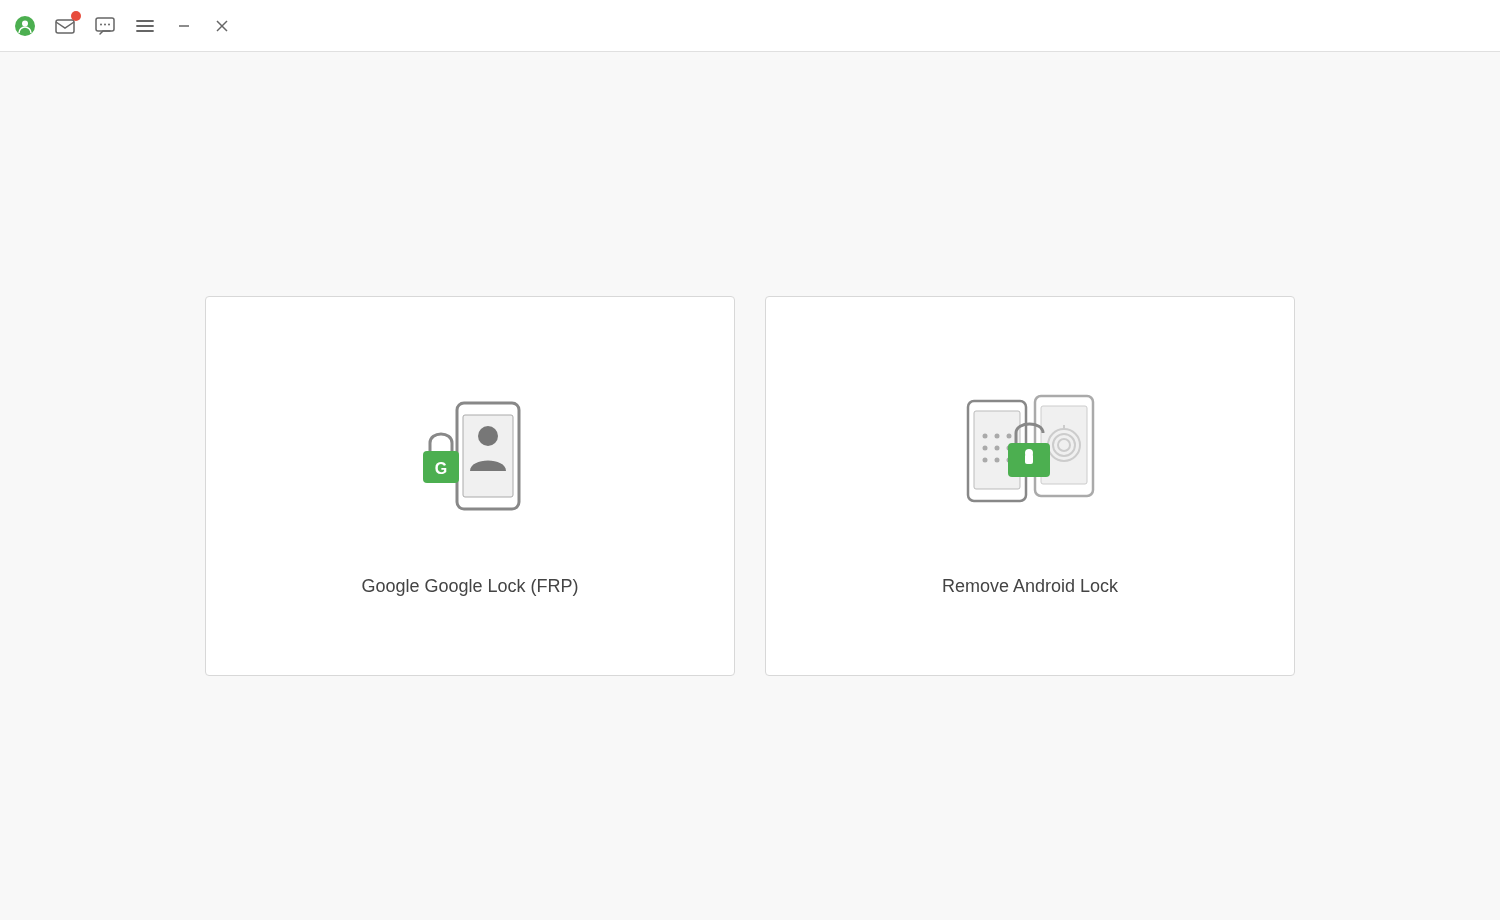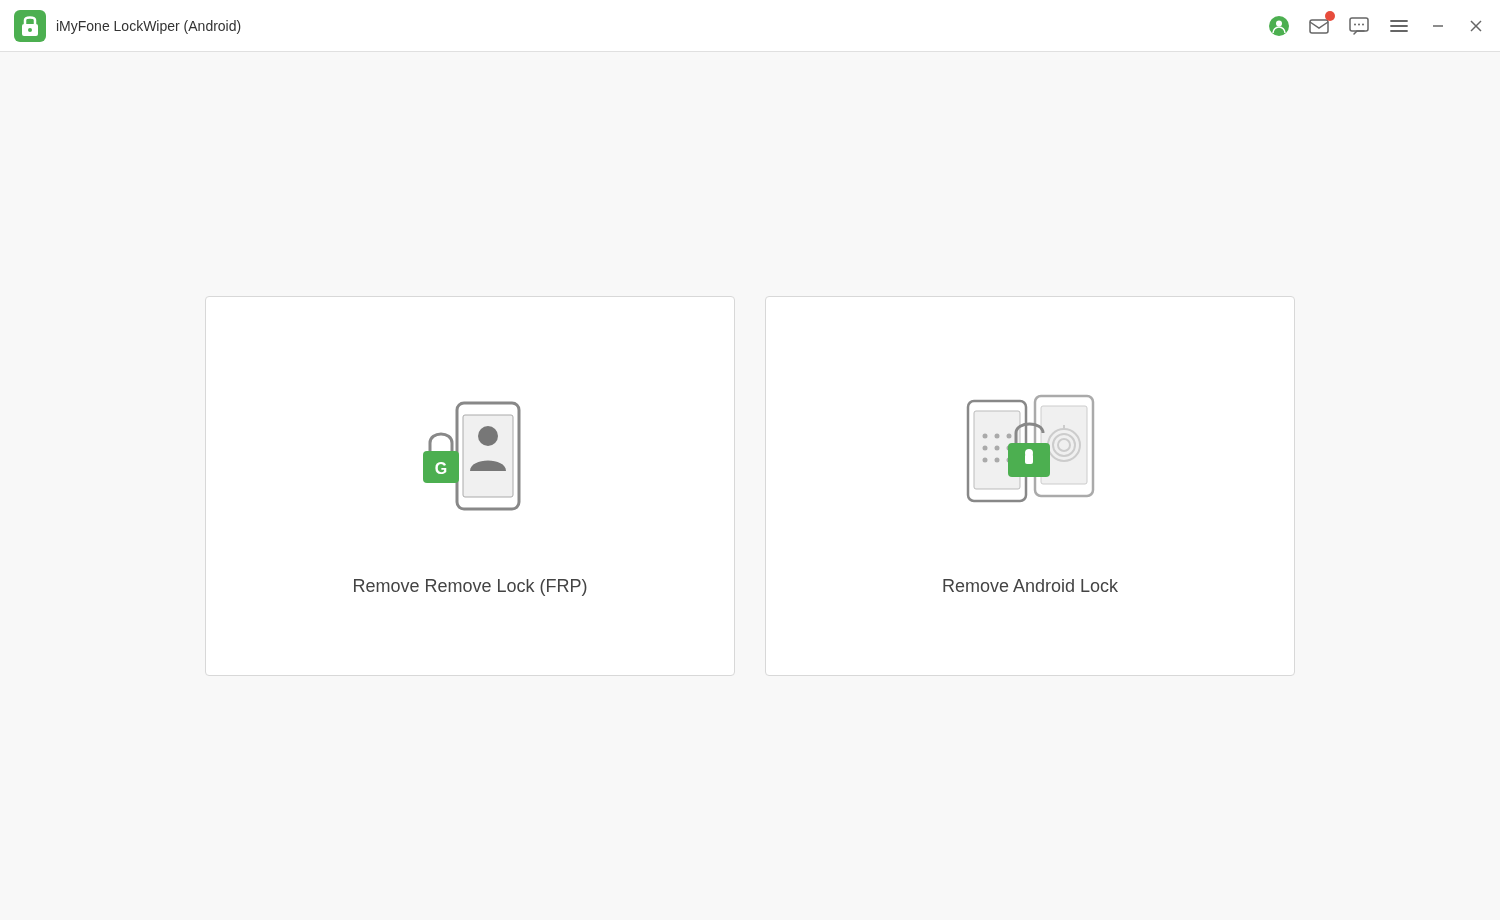--- a/index.html
+++ b/index.html
@@ -132,30 +132,20 @@
       font-size: 7px;
       display: flex;
       align-items: center;
       justify-content: center;
     }
   </style>
 </head>
 <body>
 
 <div class="titlebar">
-  <div class="titlebar-left">
-
-    <svg class="app-logo" viewBox="0 0 32 32" xmlns="http://www.w3.org/2000/svg">
-      <rect width="32" height="32" rx="6" fill="#4caf50"></rect>
-      <rect x="8" y="14" width="16" height="12" rx="2" fill="white"></rect>
-      <path d="M11 14 V10 C11 6.5 21 6.5 21 10 V14" stroke="white" stroke-width="2.5" fill="none"></path>
-      <circle cx="16" cy="20" r="2" fill="#4caf50"></circle>
-    </svg>
-    <span class="app-title">iMyFone LockWiper (Android)</span>
-  </div>
 
   <div class="titlebar-right">
 
     <div class="titlebar-icon">
       <svg width="22" height="22" viewBox="0 0 22 22" fill="none" xmlns="http://www.w3.org/2000/svg">
         <circle cx="11" cy="11" r="10" fill="#4caf50"></circle>
         <circle cx="11" cy="8.5" r="3" fill="white"></circle>
         <path d="M5 18c0-3.3 2.7-6 6-6s6 2.7 6 6" stroke="white" stroke-width="1.5" fill="none"></path>
       </svg>
     </div>
@@ -213,21 +203,21 @@
           <rect x="68" y="34" width="50" height="82" rx="2" fill="#f0f0f0" stroke="#aaa" stroke-width="1"></rect>
 
           <circle cx="93" cy="55" r="10" fill="#777"></circle>
           <path d="M75 90 C75 76 111 76 111 90" fill="#777"></path>
 
           <rect x="28" y="70" width="36" height="32" rx="4" fill="#4caf50"></rect>
           <path d="M35 70 V62 C35 50 57 50 57 62 V70" stroke="#888" stroke-width="3" fill="none"></path>
           <text x="46" y="93" text-anchor="middle" fill="white" font-size="16" font-weight="bold" font-family="Arial">G</text>
         </svg>
       </div>
-      <span class="card-label">Remove Remove Lock (FRP)</span>
+      <span class="card-label">Google Google Lock (FRP)</span>
     </div>
 
     <div class="card">
       <div class="card-icon">
         <svg width="160" height="150" viewBox="0 0 160 150" fill="none" xmlns="http://www.w3.org/2000/svg">
 
           <rect x="85" y="15" width="58" height="100" rx="6" fill="none" stroke="#aaa" stroke-width="2.5"></rect>
           <rect x="91" y="25" width="46" height="78" rx="2" fill="#f0f0f0" stroke="#ccc" stroke-width="1"></rect>
 
           <circle cx="114" cy="64" r="16" fill="none" stroke="#ccc" stroke-width="2"></circle>

